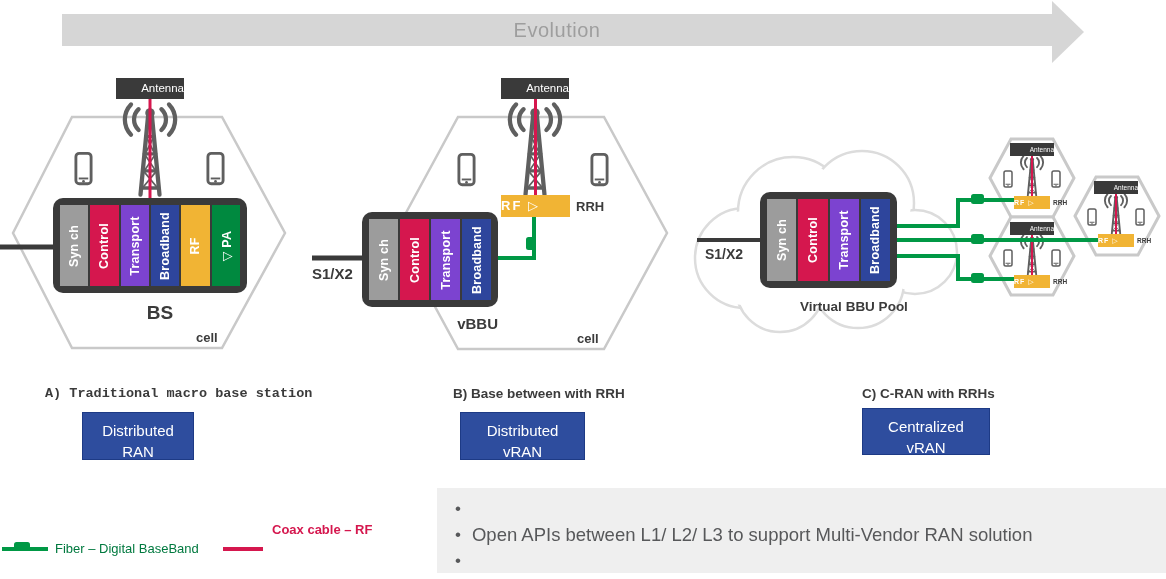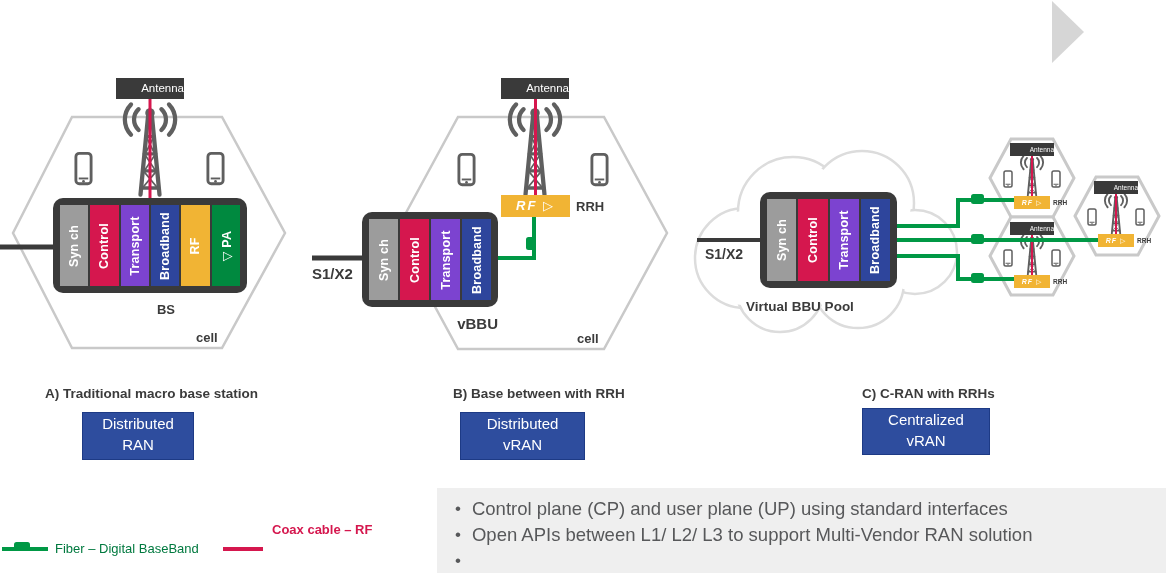--- a/index.html
+++ b/index.html
@@ -20,39 +20,42 @@
              white-space:nowrap;color:#fff;font-size:12.5px;font-weight:600;letter-spacing:.2px;}
   .c-gray{background:var(--slatGray);} .c-crimson{background:var(--crimson);}
   .c-purple{background:var(--purple);} .c-blue{background:var(--blue);}
   .c-amber{background:var(--amber);}  .c-green{background:var(--green);}
   
   .lbl{position:absolute;font-weight:bold;color:var(--ink);white-space:nowrap;}
   .caption{position:absolute;font-weight:bold;font-size:13.5px;color:var(--ink);white-space:nowrap;}
   .tag{position:absolute;background:var(--frame);color:#fff;text-align:right;}
   .tag-lg{font-size:11.5px;line-height:21px;width:68px;height:21px;}
   .tag-sm{font-size:6.5px;line-height:13px;width:44px;height:13px;}
-  .rfbox{position:absolute;background:var(--amber);color:#fff;text-align:center;font-weight:bold;font-style:italic;}
+  .rfbox{position:absolute;background:var(--amber);color:#fff;font-weight:bold;}
   .rf-lg{width:69px;height:22px;font-size:13px;line-height:22px;letter-spacing:2px;}
   .rf-sm{width:36px;height:13px;font-size:7px;line-height:13px;letter-spacing:1px;}
   .badge{position:absolute;background:var(--badge);border:1.5px solid var(--badgeBorder);color:#fff;
-         text-align:center;font-size:15px;line-height:21px;padding-top:0;box-sizing:border-box;}
+         text-align:center;font-size:15px;line-height:21px;padding-top:7px;box-sizing:border-box;}
   
   .notes{position:absolute;left:437px;top:488px;width:729px;height:85px;background:var(--noteBg);
          box-sizing:border-box;padding:8px 10px 0 18px;}
   .note-row{display:flex;gap:11px;color:var(--noteText);font-size:18.5px;line-height:26px;}
   .note-dot{font-size:17px;}
   
   .legend-fiber-text{position:absolute;left:55px;top:541px;font-size:13px;font-weight:normal;color:var(--legendFiber);}
   .legend-coax-text{position:absolute;left:272px;top:522px;font-size:13px;font-weight:bold;color:var(--coax);}
 </style>
 </head>
 <body>
 
 <div id="canvas">
 
+  <div class="evo-body">
+    <span class="evo-label">Evolution</span>
+  </div>
   <div class="evo-head"></div>
 
   <svg class="underlay" width="1166" height="579" viewBox="0 0 1166 579">
     <defs>
       <symbol id="tower" viewBox="0 0 80 100">
         <g style="stroke:var(--icon)" fill="none" stroke-linecap="round">
           <path d="M30,97 L38,14" stroke-width="4.5"></path>
           <path d="M50,97 L42,14" stroke-width="4.5"></path>
           <path d="M35.5,36 H44.5" stroke-width="3.5"></path>
           <path d="M34,54 H46" stroke-width="3.5"></path>
@@ -164,23 +167,23 @@
     <div class="slat c-blue">
         <span>Broadband</span>
       </div>
     <div class="slat c-amber">
         <span>RF</span>
       </div>
     <div class="slat c-green">
         <span>▽  PA</span>
       </div>
   </div>
-  <div class="lbl" style="left:69px;top:302px;width:194px;text-align:center;font-size:13px;">BS</div>
+  <div class="lbl" style="left:63px;top:302px;width:194px;text-align:center;font-size:19px;">BS</div>
   <div class="lbl" style="left:196px;top:330px;font-size:13px;">cell</div>
-  <div class="caption" style="left:45px;top:386px;">A) Traditional macro base station</div>
+  <div class="caption" style="left:45px;top:386px;font-family:Liberation Mono, monospace;">A) Traditional macro base station</div>
   <div class="badge" style="left:82px;top:412px;width:112px;height:48px;">
     <div>Distributed</div>
     <div>RAN</div>
   </div>
 
   <div class="tag tag-lg" style="left:501px;top:78px;">Antenna</div>
   <div class="rfbox rf-lg" style="left:501px;top:195px;">RF ▷</div>
   <div class="lbl" style="left:576px;top:199px;font-size:13px;">RRH</div>
   <div class="block" style="left:362px;top:212px;width:136px;height:95px;">
     <div class="slat c-gray">
@@ -212,21 +215,21 @@
     <div class="slat c-crimson">
         <span>Control</span>
       </div>
     <div class="slat c-purple">
         <span>Transport</span>
       </div>
     <div class="slat c-blue">
         <span>Broadband</span>
       </div>
   </div>
-  <div class="lbl" style="left:720px;top:299px;width:160px;text-align:center;font-size:13.5px;">Virtual BBU Pool</div>
+  <div class="lbl" style="left:774px;top:299px;width:160px;text-align:center;font-size:13.5px;">Virtual BBU Pool</div>
   <div class="lbl" style="left:705px;top:246px;font-size:14px;">S1/X2</div>
 
   <div class="tag tag-sm" style="left:1010px;top:143px;">Antenna</div>
   <div class="rfbox rf-sm" style="left:1014px;top:196px;">RF ▷</div>
   <div class="lbl" style="left:1053px;top:199px;font-size:6.5px;">RRH</div>
 
   <div class="tag tag-sm" style="left:1094px;top:181px;">Antenna</div>
   <div class="rfbox rf-sm" style="left:1098px;top:234px;">RF ▷</div>
   <div class="lbl" style="left:1137px;top:237px;font-size:6.5px;">RRH</div>
 
@@ -236,21 +239,20 @@
 
   <div class="caption" style="left:862px;top:386px;">C) C-RAN with RRHs</div>
   <div class="badge" style="left:862px;top:408px;width:128px;height:47px;">
     <div>Centralized</div>
     <div>vRAN</div>
   </div>
 
   <div class="notes">
     <div class="note-row">
       <span class="note-dot">•</span>
-      <span>Control plane (CP) and user plane (UP) using standard interfaces</span>
     </div>
     <div class="note-row">
       <span class="note-dot">•</span>
       <span>Open APIs between L1/ L2/ L3 to support Multi-Vendor RAN solution</span>
     </div>
     <div class="note-row">
       <span class="note-dot">•</span>
     </div>
   </div>
 

